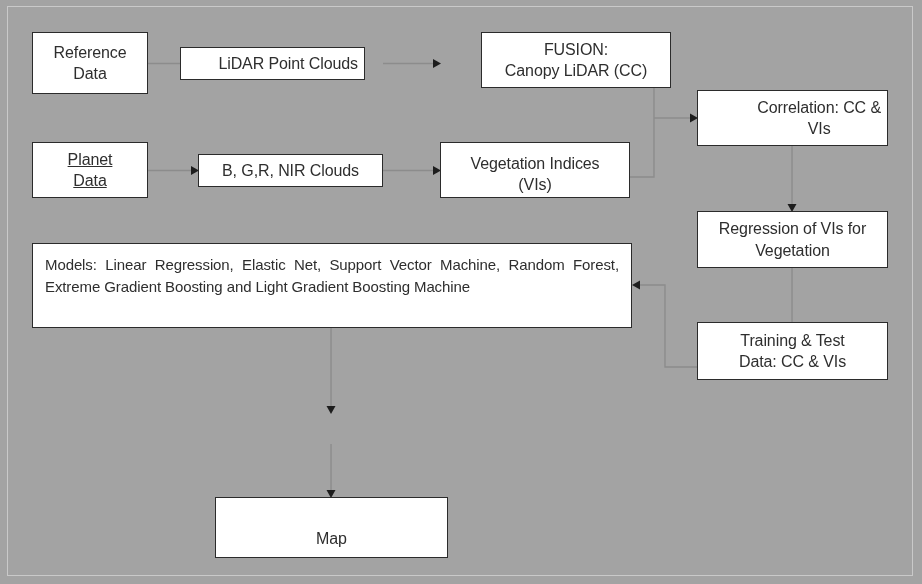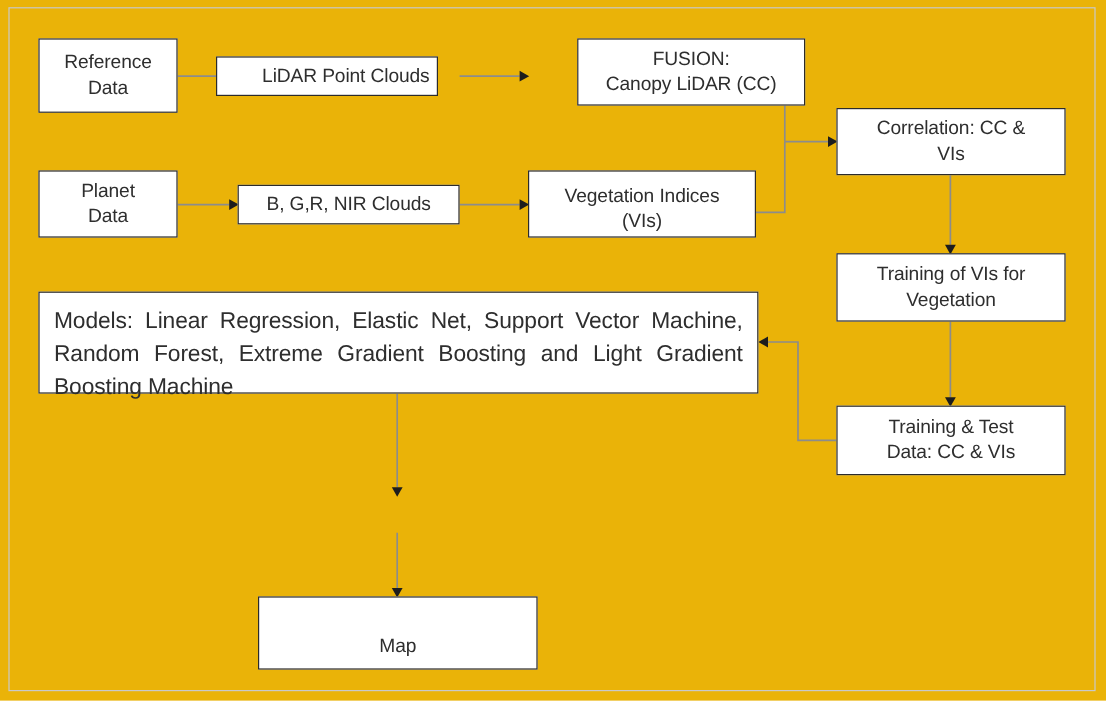--- a/index.html
+++ b/index.html
@@ -5,21 +5,21 @@
 <style>
   html, body {
     margin: 0;
     padding: 0;
     background: #ffffff;
   }
   #figure {
     position: relative;
     width: 922px;
     height: 584px;
-    background: #eab308;
+    background: #a3a3a3;
     font-family: "Liberation Sans", sans-serif;
     overflow: hidden;
   }
   
   #outer-frame {
     position: absolute;
     left: 7px;
     top: 6px;
     width: 906px;
     height: 570px;
@@ -41,21 +41,21 @@
     font-size: 16px;
     letter-spacing: -0.1px;
     padding: 2px 6px;
   }
   .node.wide-text {
     display: block;
     text-align: justify;
     text-align-last: left;
     padding: 10px 12px 8px 12px;
     line-height: 1.45;
-    font-size: 19px;
+    font-size: 15px;
   }
   
   #connectors {
     position: absolute;
     left: 0;
     top: 0;
     width: 922px;
     height: 584px;
     pointer-events: none;
   }
@@ -149,53 +149,53 @@
     <span>LiDAR Point Clouds</span>
   </div>
 
   <div class="node" style="left:440px; top:32px; width:190px; height:56px;margin-left:41px;">
     <span>
       <span>FUSION:</span><br>
       <span>Canopy LiDAR (CC)</span>
     </span>
   </div>
 
-  <div class="node" style="left:32px; top:142px; width:116px; height:56px;">
+  <div class="node" style="left:32px; top:142px; width:116px; height:56px;text-decoration:underline;">
     <span>
       <span>Planet</span><br>
       <span>Data</span>
     </span>
   </div>
 
   <div class="node" style="left:198px; top:154px; width:185px; height:33px;">
     <span>B, G,R, NIR Clouds</span>
   </div>
 
   <div class="node" style="left:440px; top:142px; width:190px; height:56px;align-items:flex-end;">
     <span>
       <span>Vegetation Indices</span><br>
       <span>(VIs)</span>
     </span>
   </div>
 
-  <div class="node" style="left:697px; top:90px; width:191px; height:56px;">
+  <div class="node" style="left:697px; top:90px; width:191px; height:56px;justify-content:flex-end;">
     <span>
       <span>Correlation: CC &amp;</span><br>
       <span>VIs</span>
     </span>
   </div>
 
   <div class="node" style="left:697px; top:211px; width:191px; height:57px;">
     <span>
-      <span>Training of VIs for</span><br>
+      <span>Regression of VIs for</span><br>
       <span>Vegetation</span>
     </span>
   </div>
 
-  <div class="node" style="left:697px; top:338px; width:191px; height:58px;">
+  <div class="node" style="left:697px; top:322px; width:191px; height:58px;">
     <span>
       <span>Training &amp; Test</span><br>
       <span>Data: CC &amp; VIs</span>
     </span>
   </div>
 
   <div class="node wide-text" style="left:32px; top:243px; width:600px; height:85px;">
     <span>Models: Linear Regression, Elastic Net, Support Vector Machine, Random Forest, Extreme Gradient Boosting and Light Gradient Boosting Machine</span>
   </div>
 

